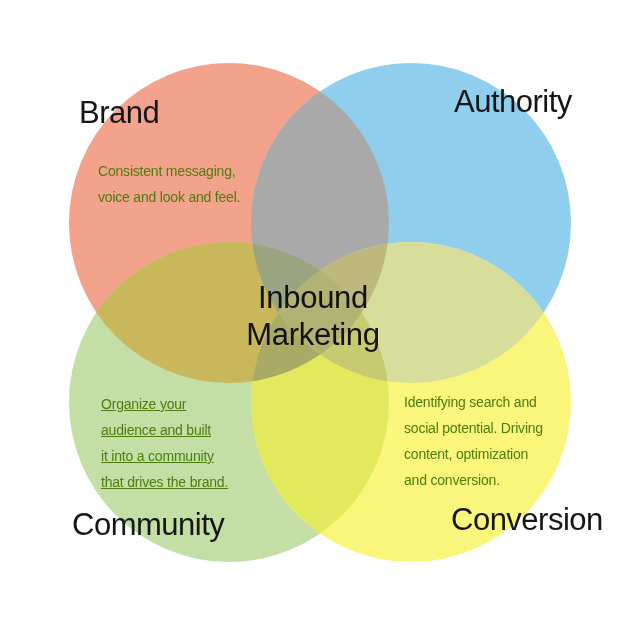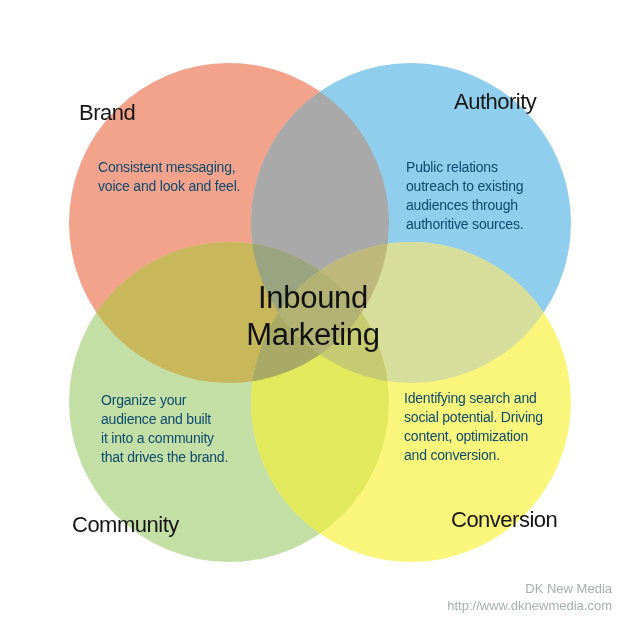--- a/index.html
+++ b/index.html
@@ -9,31 +9,31 @@
     height: 640px;
     background: #ffffff;
     overflow: hidden;
     font-family: "Liberation Sans", sans-serif;
   }
   .stage svg { position: absolute; left: 0; top: 0; }
 
   .overlay { position: absolute; margin: 0; }
 
   .circle-title {
-    font-size: 22px;
+    font-size: 31px;
     line-height: 34px;
     letter-spacing: -0.5px;
     color: #161616;
     white-space: pre-line;
   }
   .circle-desc {
     font-size: 14px;
-    line-height: 19px;
+    line-height: 26px;
     letter-spacing: -0.2px;
-    color: #0c4a6e;
+    color: #4d7c0f;
     white-space: pre-line;
   }
   .center-label {
     font-size: 31px;
     line-height: 37px;
     letter-spacing: -0.3px;
     color: #111111;
     text-align: center;
     white-space: pre-line;
   }
@@ -45,21 +45,21 @@
   }
   .credit .url { font-size: 13px; }
 
   #brand-title      { left: 79px;  top: 96px;  }
   #authority-title  { left: 454px; top: 85px;  }
   #community-title  { left: 72px;  top: 508px; }
   #conversion-title { left: 451px; top: 503px; }
 
   #brand-desc      { left: 98px;  top: 158px; }
   #authority-desc  { left: 406px; top: 158px; }
-  #community-desc  { left: 101px; top: 391px; }
+  #community-desc  { left: 101px; top: 391px; text-decoration: underline; }
   #conversion-desc { left: 404px; top: 389px; }
 
   #center-label { left: 163px; top: 279px; width: 300px; }
 
   #credit { right: 28px; top: 580px; }
 </style>
 </head>
 <body>
 
 <div class="stage">
@@ -128,34 +128,26 @@
       </g>
   </svg>
 
   <div class="overlay circle-title" id="brand-title">Brand</div>
   <div class="overlay circle-title" id="authority-title">Authority</div>
   <div class="overlay circle-title" id="conversion-title">Conversion</div>
   <div class="overlay circle-title" id="community-title">Community</div>
 
   <div class="overlay circle-desc" id="brand-desc">Consistent messaging,
 voice and look and feel.</div>
-  <div class="overlay circle-desc" id="authority-desc">Public relations
-outreach to existing
-audiences through
-authoritive sources.</div>
   <div class="overlay circle-desc" id="community-desc">Organize your
 audience and built
 it into a community
 that drives the brand.</div>
   <div class="overlay center-label" id="center-label">Inbound
 Marketing</div>
 
   <div class="overlay circle-desc" id="conversion-desc">Identifying search and
 social potential. Driving
 content, optimization
 and conversion.</div>
 
-  <div class="overlay credit" id="credit">
-    <div>DK New Media</div>
-    <div class="url">http://www.dknewmedia.com</div>
-  </div>
 
 </div>
 
 </body></html>

